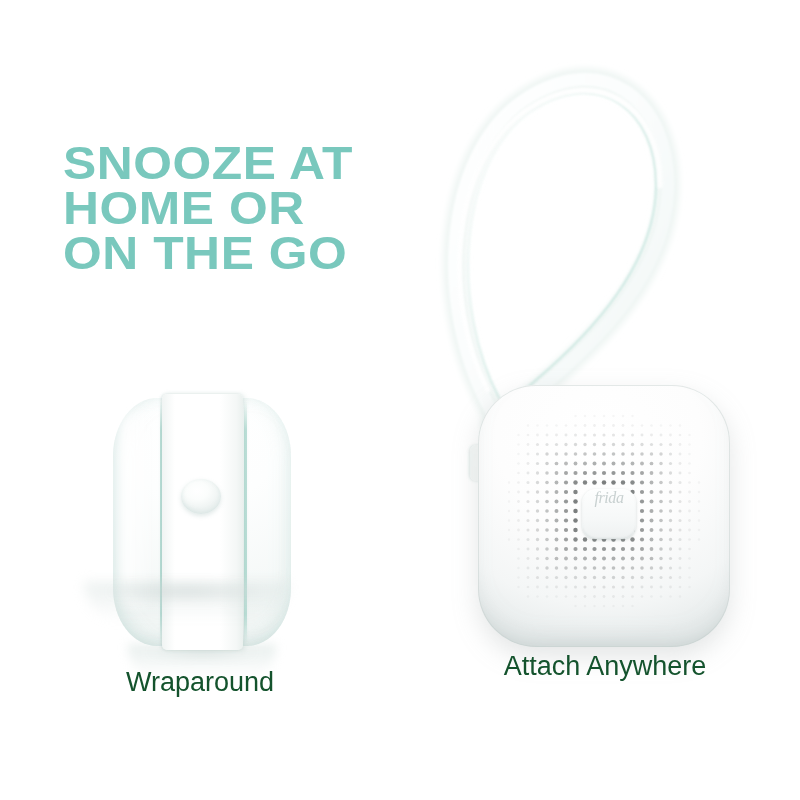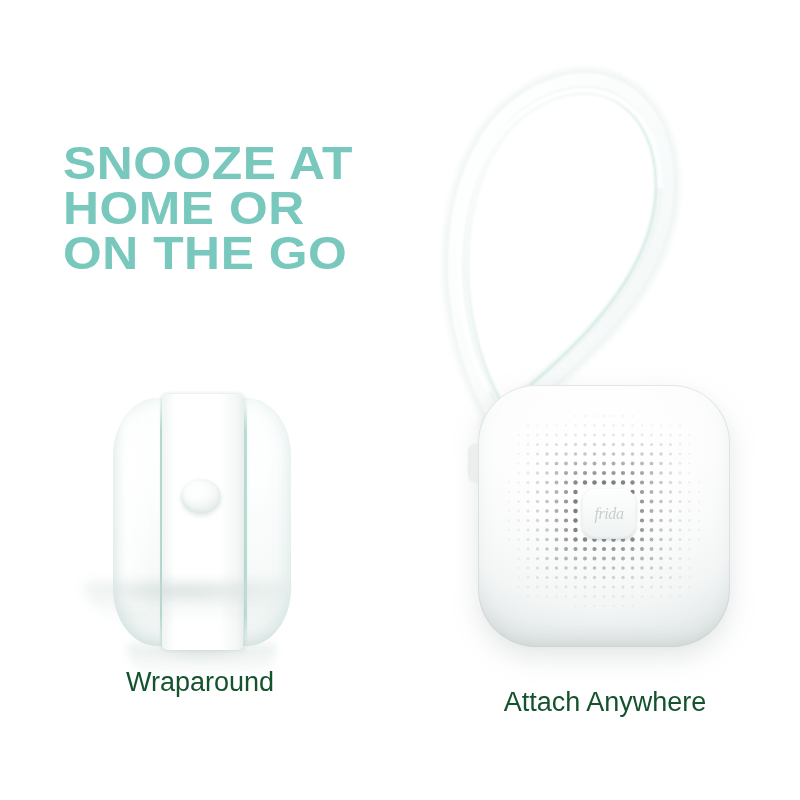--- a/index.html
+++ b/index.html
@@ -50,21 +50,21 @@
     color: #14532d;
     font-family: "Liberation Sans", sans-serif;
     font-weight: 400;
     font-size: 27px;
     line-height: 37px;
     text-align: center;
     user-select: none;
   }
   #caption-left  { left: 60px;  top: 664px; width: 280px; }
   #caption-or    { left: 350px; top: 664px; width: 80px;  }
-  #caption-right { left: 450px; top: 684px; width: 310px; }
+  #caption-right { left: 450px; top: 648px; width: 310px; }
 
   
   #left-product {
     position: absolute;
     left: 113px;
     top: 398px;
     width: 178px;
     height: 248px;
   }
   #left-body {
@@ -205,21 +205,20 @@
     top: 104px;
     width: 54px;
     height: 50px;
     border-radius: 14px;
     background: linear-gradient(to bottom, #fdfefe 0%, #f6f8f8 60%, #eef1f1 100%);
     box-shadow:
       0 1px 3px rgba(150,165,163,.40),
       inset 0 1px 2px rgba(255,255,255,.95),
       inset 0 -1px 2px rgba(175,190,188,.35);
     display: flex;
-    align-items: center;
     justify-content: center;
   }
   #device-logo {
     font-family: "Liberation Serif", serif;
     font-style: italic;
     font-size: 16px;
     letter-spacing: -0.4px;
     color: rgba(188,198,198,.80);
     user-select: none;
   }

